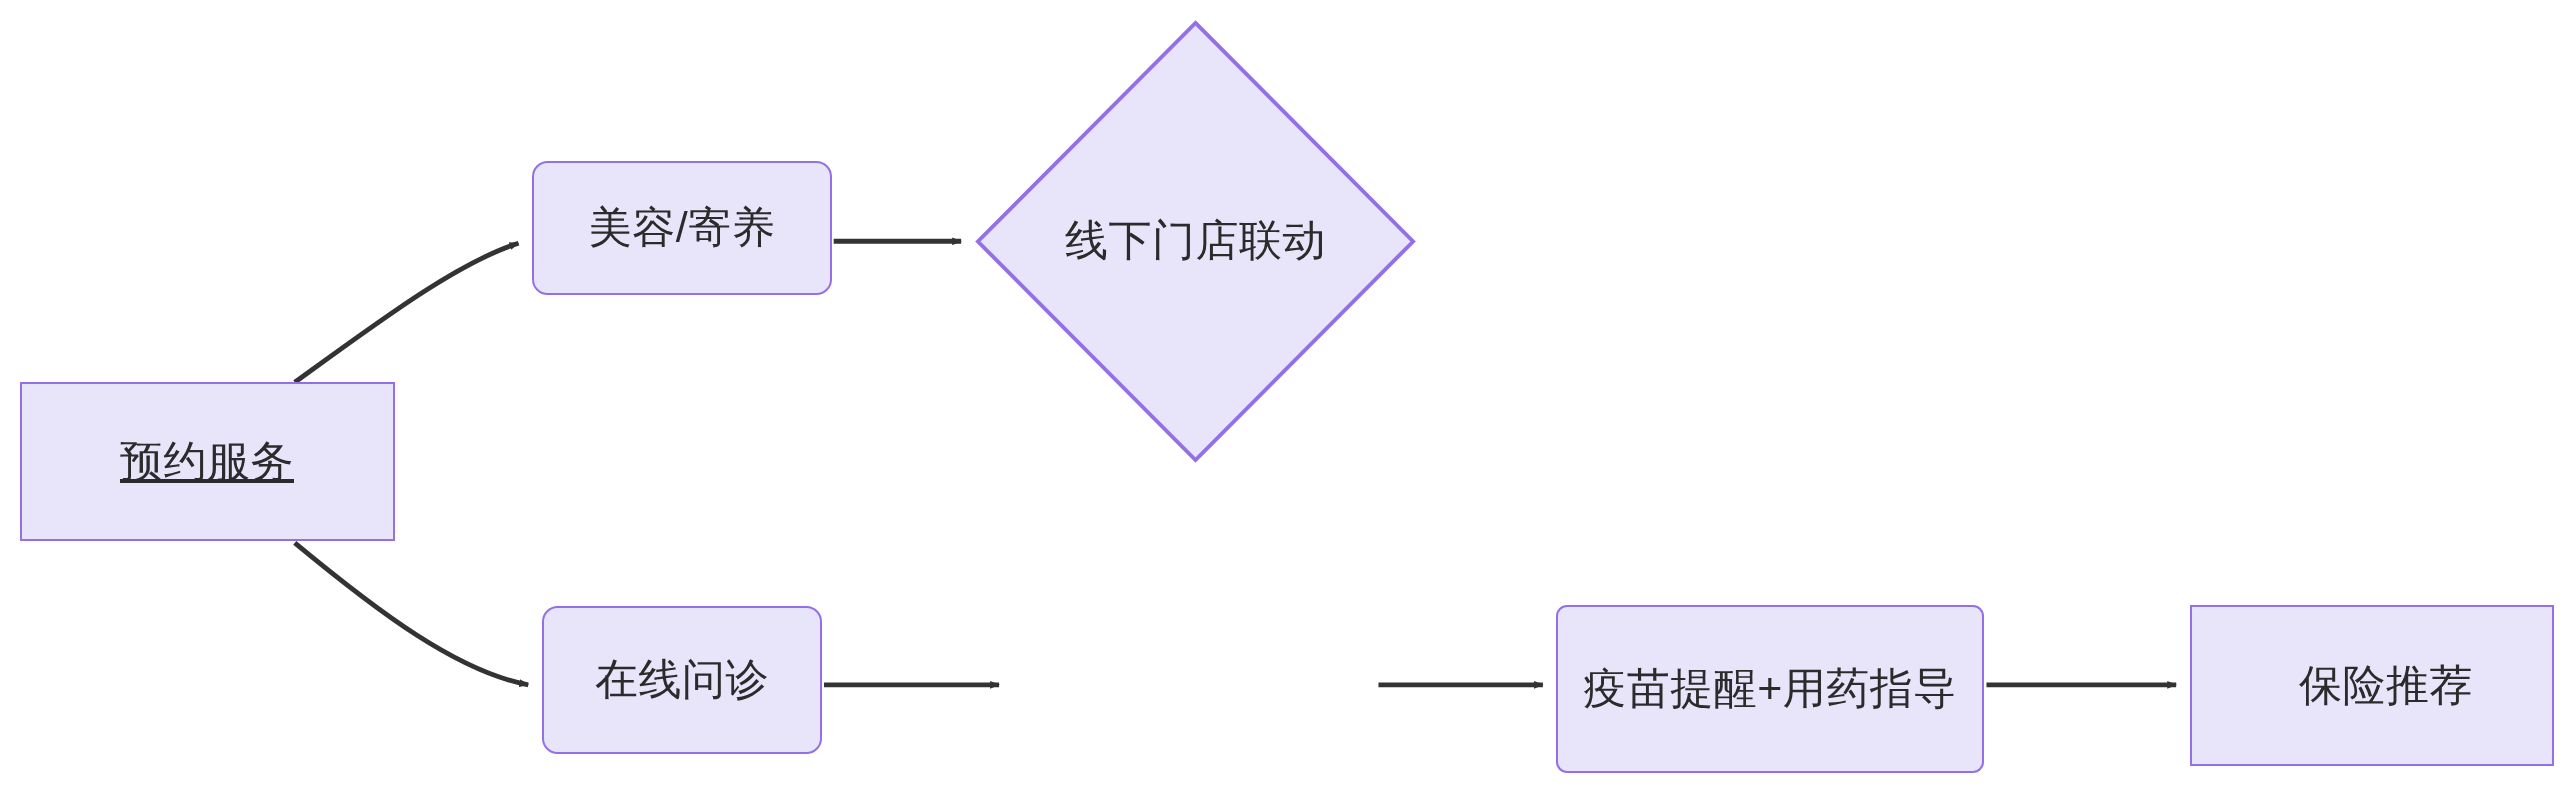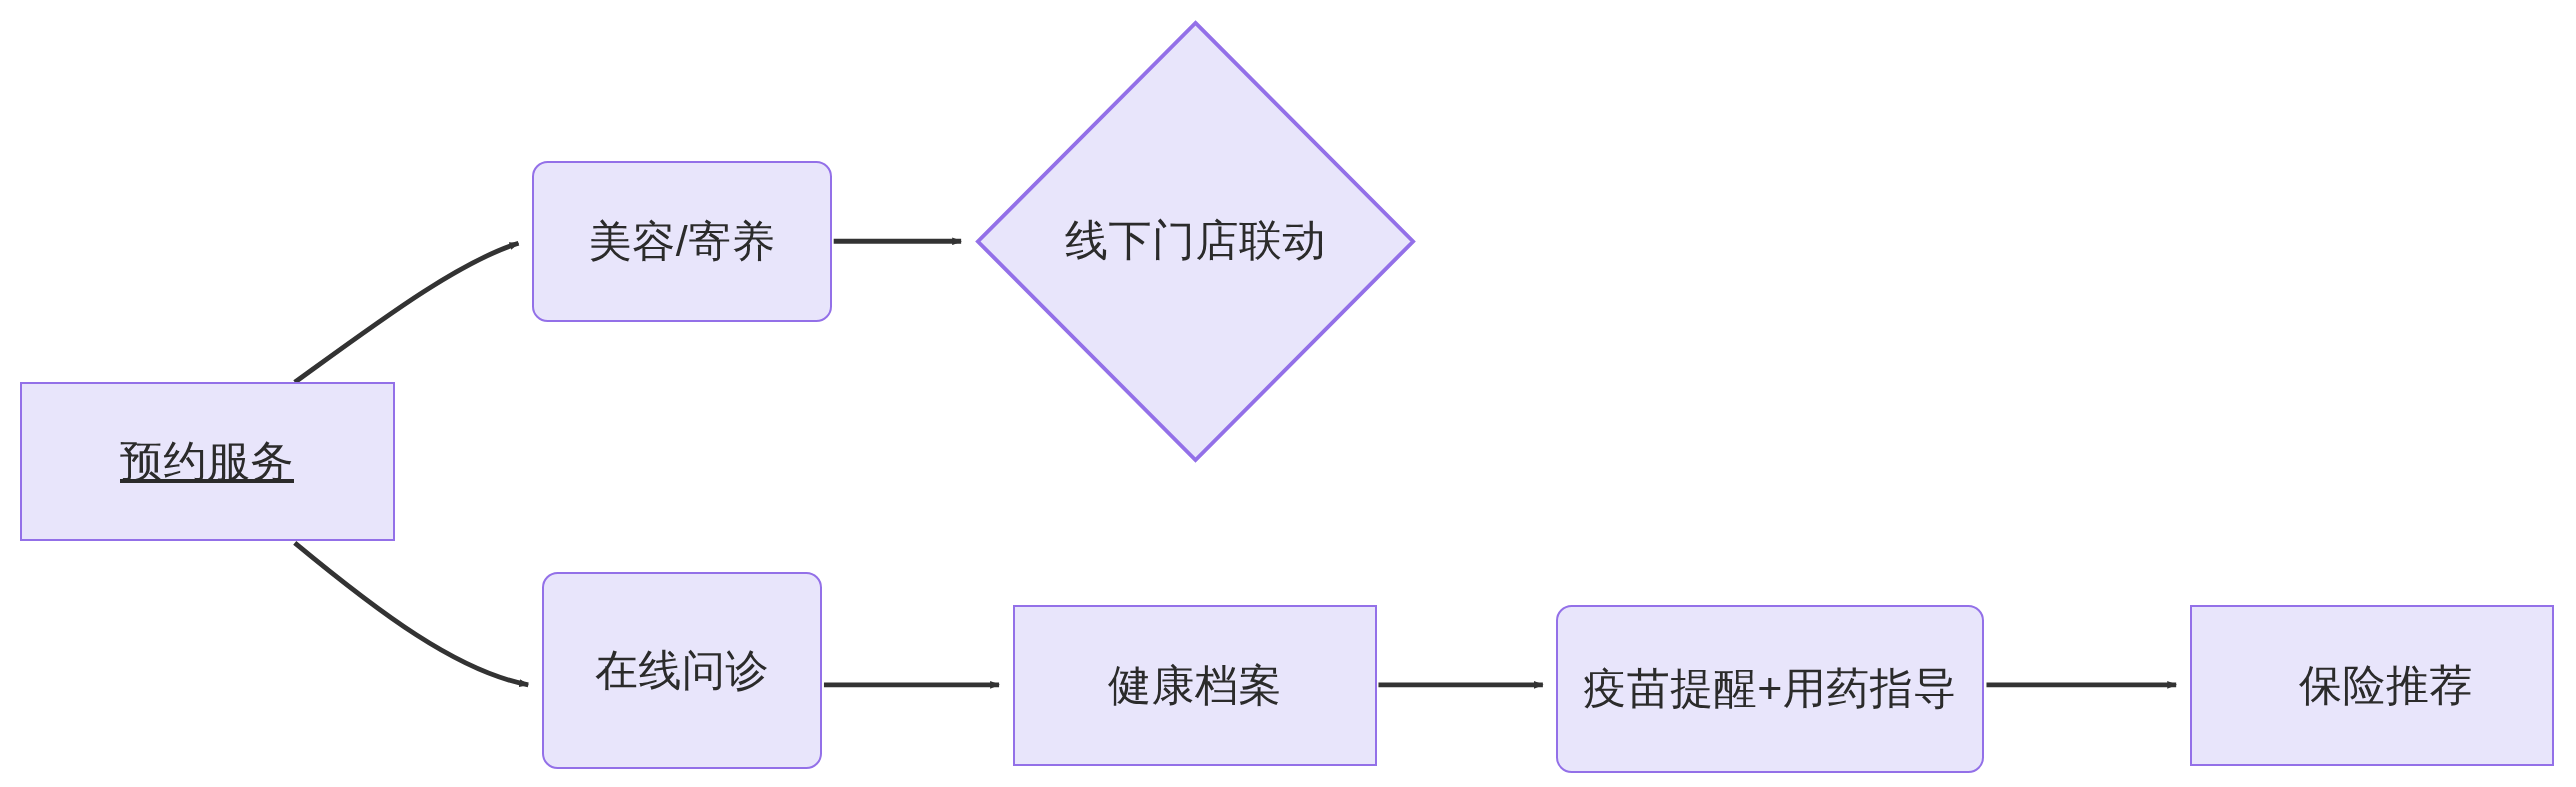--- a/index.html
+++ b/index.html
@@ -104,40 +104,37 @@
 
     <g>
       <path d="M2042,704 L2237,704" fill="none" stroke="#333333" stroke-width="5" marker-end="url(#arrowhead)"></path>
     </g>
   </svg>
 
   <div class="node sharp" style="left:19.5px; top:382px; width:375px; height:159px;text-decoration:underline;">
     <span class="node-label">预约服务</span>
   </div>
 
-  <div class="node rounded" style="left:532px; top:161px; width:300px; height:161px;">
+  <div class="node rounded" style="left:532px; top:161px; width:300px; height:134px;">
     <span class="node-label">美容/寄养</span>
   </div>
 
   <div class="diamond-wrap" style="left:975px; top:19.5px; width:441px; height:443px;">
     <svg class="diamond-shape" viewBox="0 0 453 455" preserveAspectRatio="none" xmlns="http://www.w3.org/2000/svg">
       <polygon points="226.5,3 450,227.5 226.5,452 3,227.5" fill="#e8e5fb" stroke="#9370e8" stroke-width="4"></polygon>
     </svg>
     <span class="diamond-label">线下门店联动</span>
   </div>
 
-  <div class="node rounded" style="left:542px; top:572px; width:280px; height:197px;align-items:center;">
+  <div class="node rounded" style="left:542px; top:606px; width:280px; height:148px;align-items:center;">
     <span class="node-label">在线问诊</span>
   </div>
 
-  <div class="node sharp" style="left:1013px; top:605px; width:364px; height:161px;">
-    <span class="node-label">健康档案</span>
-  </div>
 
-  <div class="node rounded" style="left:1556px; top:605px; width:428px; height:168px;">
+  <div class="node rounded" style="left:1556px; top:605px; width:428px; height:168px;border-radius:11px;">
     <span class="node-label">疫苗提醒+用药指导</span>
   </div>
 
   <div class="node sharp" style="left:2190px; top:605px; width:364px; height:161px;padding-left:28px;">
     <span class="node-label">保险推荐</span>
   </div>
 
 </div>
 
 

